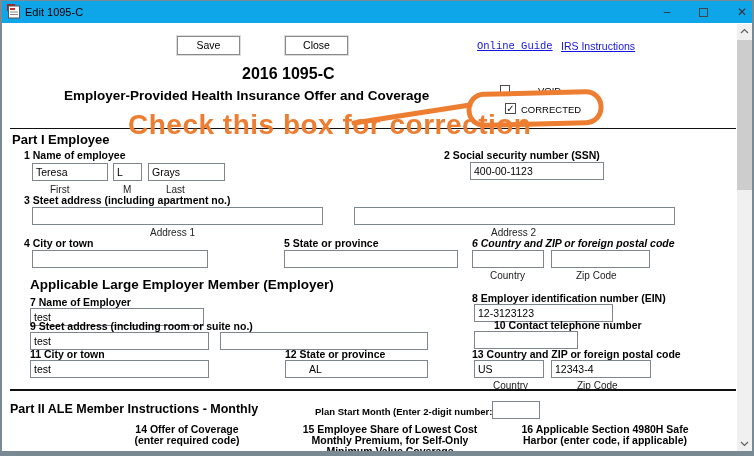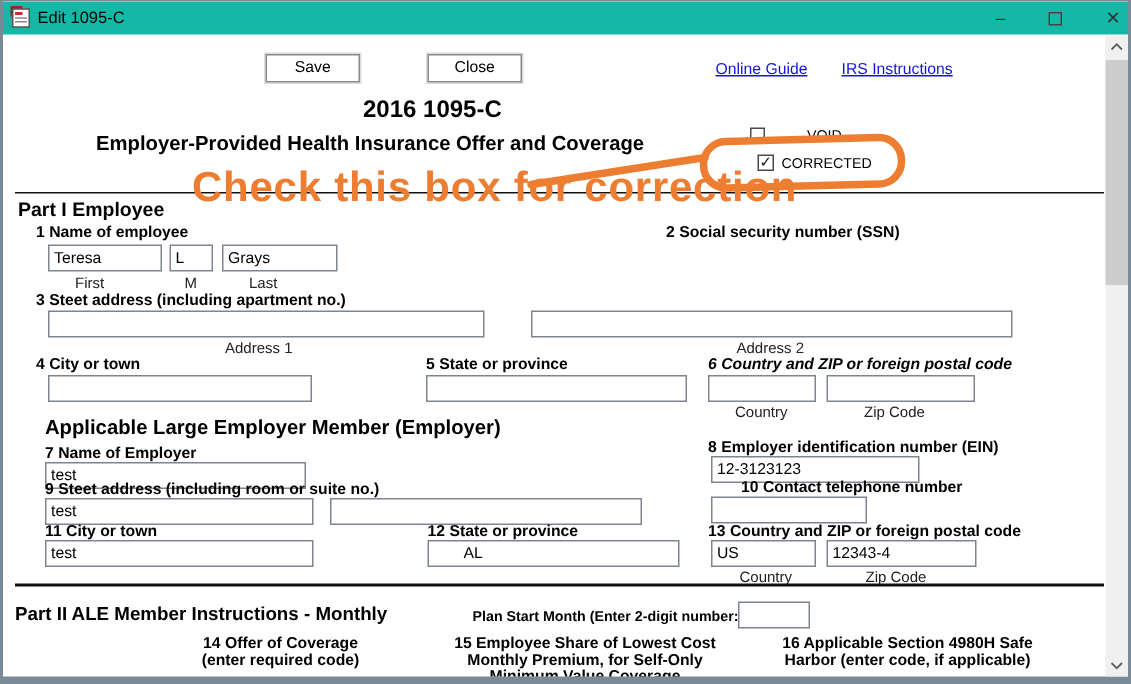--- a/index.html
+++ b/index.html
@@ -2,21 +2,21 @@
 <html><head>
 <meta charset="utf-8">
 <style>
   * { margin:0; padding:0; box-sizing:border-box; }
   html,body { width:754px; height:456px; }
   body { font-family:"Liberation Sans", sans-serif; background:#9aa5ab; }
   .frame { position:relative; width:754px; height:456px; background:#7a8a94; overflow:hidden; }
   .window { position:absolute; left:2px; top:1px; width:750px; height:450px; background:#ffffff; overflow:hidden; }
 
   
-  .titlebar { position:absolute; left:0; top:0; width:100%; height:22px; background:#14b8a6; }
+  .titlebar { position:absolute; left:0; top:0; width:100%; height:22px; background:#0ea5e9; }
   .app-icon { position:absolute; left:4px; top:3px; width:15px; height:15px; }
   .win-title { position:absolute; left:23px; top:5px; font-size:11px; color:#000; white-space:nowrap; }
   .win-ctl { position:absolute; top:0; width:30px; height:22px; text-align:center; font-size:12px; color:#333; line-height:22px; }
   .max-sq { position:absolute; top:7px; width:9px; height:9px; border:1px solid #444; }
 
   
   .vscroll { position:absolute; right:0; top:23px; bottom:0; width:15px; background:#f0f0f0; }
   .vs-arrow { position:absolute; left:0; width:15px; height:15px; background:#f0f0f0; }
   .vs-arrow svg { position:absolute; left:3px; top:4px; }
   .vs-thumb { position:absolute; left:0; top:16px; width:15px; height:150px; background:#cdcdcd; }
@@ -56,21 +56,21 @@
         <line x1="4" y1="10.5" x2="12" y2="10.5" stroke="#888" stroke-width="1"></line>
       </svg>
       <span class="win-title">Edit 1095-C</span>
       <span class="win-ctl" style="left:650px;">–</span>
       <span><span class="max-sq" style="left:697px;"></span></span>
       <span class="win-ctl" style="left:725px;">✕</span>
     </div>
 
     <div class="btn" style="left:175px; top:35px;">Save</div>
     <div class="btn" style="left:283px; top:35px;">Close</div>
-    <a class="link" style="left:475px; top:39px;">Online Guide</a>
+    <a class="link" style="left:475px; top:39px;font-family:Liberation Mono, monospace;">Online Guide</a>
     <a class="link" style="left:559px; top:39px;">IRS Instructions</a>
 
     <div class="h1" style="left:240px; top:64px;">2016 1095-C</div>
     <div class="h2" style="left:62px; top:87px;">Employer-Provided Health Insurance Offer and Coverage</div>
 
     <div class="cb-box" style="left:498px; top:84px; width:10px; height:10px;"></div>
     <div class="cb-lbl" style="left:536px; top:84px;">VOID</div>
     <div class="cb-box" style="left:503px; top:102px;"><span>✓</span></div>
     <div class="cb-lbl" style="left:519px; top:103px;">CORRECTED</div>
 
@@ -86,20 +86,21 @@
 
     <div class="lbl" style="left:22px; top:148px;">1 Name of employee</div>
     <input class="tb" style="left: 30px; top: 162px; width: 76px;" value="Teresa">
     <input class="tb" style="left: 111px; top: 162px; width: 29px;" value="L">
     <input class="tb" style="left: 146px; top: 162px; width: 77px;" value="Grays">
     <div class="sub" style="left:48px; top:183px;">First</div>
     <div class="sub" style="left:121px; top:183px;">M</div>
     <div class="sub" style="left:164px; top:183px;">Last</div>
 
     <div class="lbl" style="left:442px; top:148px;">2 Social security number (SSN)</div>
+    <input class="tb" style="left: 468px; top: 161px; width: 134px;" value="400-00-1123">
 
     <div class="lbl" style="left:22px; top:193px;">3 Steet address (including apartment no.)</div>
     <input class="tb" style="left: 30px; top: 206px; width: 291px;" value="">
     <input class="tb" style="left: 352px; top: 206px; width: 321px;" value="">
     <div class="sub" style="left:148px; top:226px;">Address 1</div>
     <div class="sub" style="left:489px; top:226px;">Address 2</div>
 
     <div class="lbl" style="left:22px; top:236px;">4 City or town</div>
     <div class="lbl" style="left:282px; top:236px;">5 State or province</div>
     <div class="lbl" style="left:470px; top:236px;font-style:italic;">6 Country and ZIP or foreign postal code</div>
@@ -120,21 +121,21 @@
     <div class="lbl" style="left:28px; top:319px;">9 Steet address (including room or suite no.)</div>
     <input class="tb" style="left: 28px; top: 331px; width: 179px;" value="test">
     <input class="tb" style="left: 218px; top: 331px; width: 208px;" value="">
     <div class="lbl" style="left:492px; top:318px;">10 Contact telephone number</div>
     <input class="tb" style="left: 472px; top: 330px; width: 104px;" value="">
 
     <div class="lbl" style="left:28px; top:347px;">11 City or town</div>
     <div class="lbl" style="left:283px; top:347px;">12 State or province</div>
     <div class="lbl" style="left:470px; top:347px;">13 Country and ZIP or foreign postal code</div>
     <input class="tb" style="left: 28px; top: 359px; width: 179px;" value="test">
-    <input class="tb" style="left: 283px; top: 359px; width: 168px; padding-left: 23px;" value="AL">
+    <input class="tb" style="left: 283px; top: 359px; width: 143px; padding-left: 23px;" value="AL">
     <input class="tb" style="left: 472px; top: 359px; width: 70px;" value="US">
     <input class="tb" style="left: 549px; top: 359px; width: 100px;" value="12343-4">
     <div class="sub" style="left:491px; top:379px;">Country</div>
     <div class="sub" style="left:575px; top:379px;">Zip Code</div>
 
     <div class="hline" style="top:388px; height:2px;"></div>
 
     <div class="part-h" style="left:8px; top:401px; font-size:12.5px;">Part II ALE Member Instructions - Monthly</div>
     <div class="lbl" style="left:313px; top:405px; font-size:9.5px;">Plan Start Month (Enter 2-digit number:)</div>
     <input class="tb" style="left: 490px; top: 400px; width: 48px;" value="">

